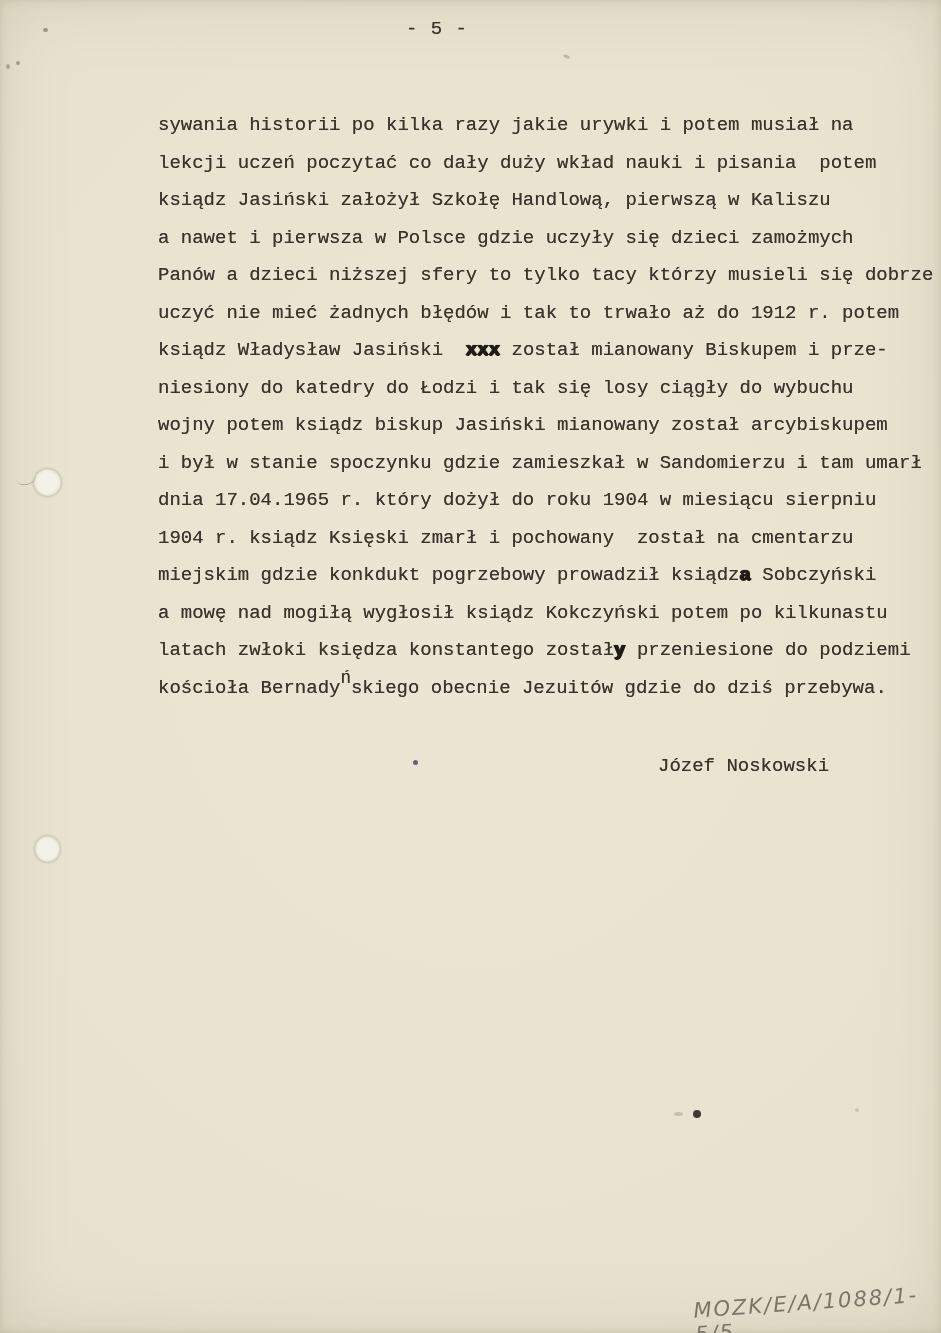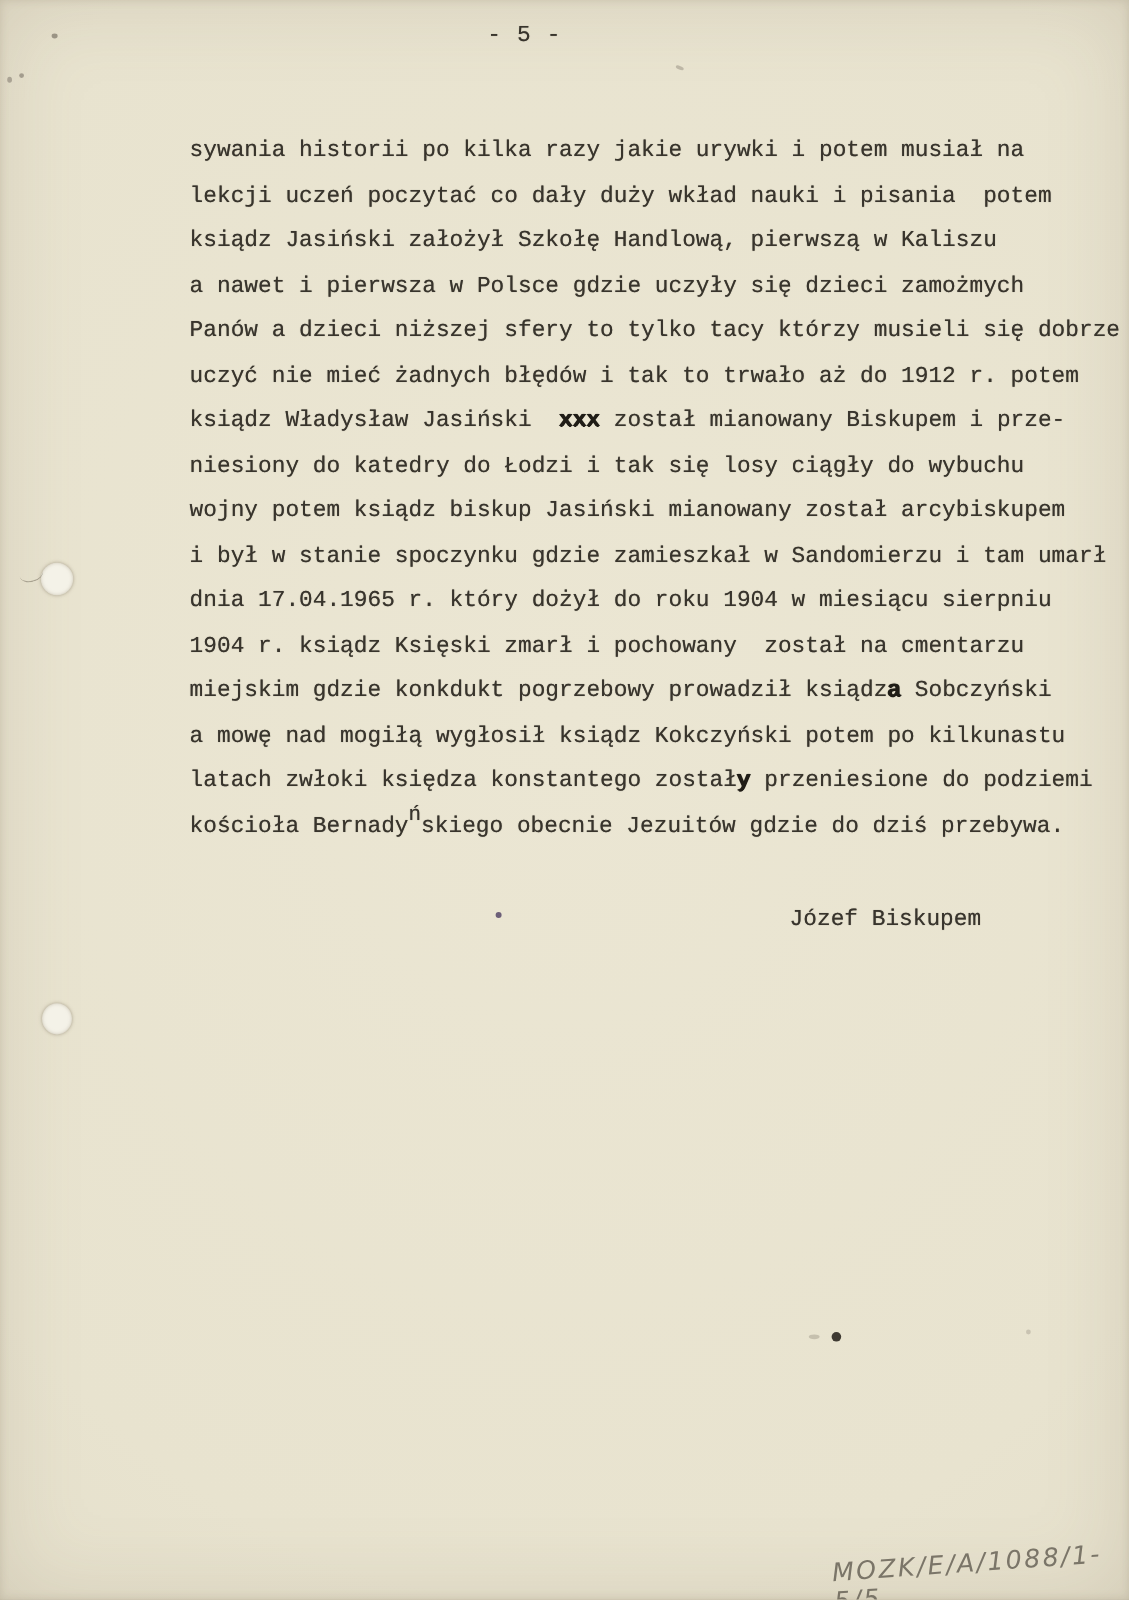--- a/index.html
+++ b/index.html
@@ -35,21 +35,21 @@
     position: absolute;
     left: 158px; top: 107px;
     width: 790px;
   }
   .typed-line {
     height: 37.5px;
     line-height: 37.5px;
     white-space: pre;
   }
   .seg-overstrike {
-    font-weight: 400;
+    font-weight: 700;
     color: #201d17;
     text-shadow:
       1px 0 0 #201d17,
      -1px 0 0 #201d17,
       0 1px 0 #201d17,
       0 0 1px #201d17;
     text-align: right;
   }
   .seg-sup {
     position: relative;
@@ -102,21 +102,21 @@
 </style>
 </head>
 <body>
 
 <div class="paper">
 
   <div class="page-number typed">- 5 -</div>
 
   <div class="body-text typed" id="body-text"><div class="typed-line"><span>sywania historii po kilka razy jakie urywki i potem musiał na</span></div><div class="typed-line"><span>lekcji uczeń poczytać co dały duży wkład nauki i pisania  potem</span></div><div class="typed-line"><span>ksiądz Jasiński założył Szkołę Handlową, pierwszą w Kaliszu</span></div><div class="typed-line"><span>a nawet i pierwsza w Polsce gdzie uczyły się dzieci zamożmych</span></div><div class="typed-line"><span>Panów a dzieci niższej sfery to tylko tacy którzy musieli się dobrze</span></div><div class="typed-line"><span>uczyć nie mieć żadnych błędów i tak to trwało aż do 1912 r. potem</span></div><div class="typed-line"><span>ksiądz Władysław Jasiński  </span><span class="seg-overstrike">xxx</span><span> został mianowany Biskupem i prze-</span></div><div class="typed-line"><span>niesiony do katedry do Łodzi i tak się losy ciągły do wybuchu</span></div><div class="typed-line"><span>wojny potem ksiądz biskup Jasiński mianowany został arcybiskupem</span></div><div class="typed-line"><span>i był w stanie spoczynku gdzie zamieszkał w Sandomierzu i tam umarł</span></div><div class="typed-line"><span>dnia 17.04.1965 r. który dożył do roku 1904 w miesiącu sierpniu</span></div><div class="typed-line"><span>1904 r. ksiądz Księski zmarł i pochowany  został na cmentarzu</span></div><div class="typed-line"><span>miejskim gdzie konkdukt pogrzebowy prowadził ksiądz</span><span class="seg-overstrike">a</span><span> Sobczyński</span></div><div class="typed-line"><span>a mowę nad mogiłą wygłosił ksiądz Kokczyński potem po kilkunastu</span></div><div class="typed-line"><span>latach zwłoki księdza konstantego został</span><span class="seg-overstrike">y</span><span> przeniesione do podziemi</span></div><div class="typed-line"><span>kościoła Bernady</span><span class="seg-sup">ń</span><span>skiego obecnie Jezuitów gdzie do dziś przebywa.</span></div></div>
 
-  <div class="signature typed">Józef Biskupem</div>
+  <div class="signature typed">Józef Noskowski</div>
 
   <div class="archival-ref">MOZK/E/A/1088/1-5/5</div>
 
   <div class="punch-hole hole-1"></div>
   <div class="punch-hole hole-2"></div>
   <div class="hole-scratch"></div>
 
   <div class="speck speck-a"></div>
   <div class="speck speck-b"></div>
   <div class="speck speck-c"></div>

